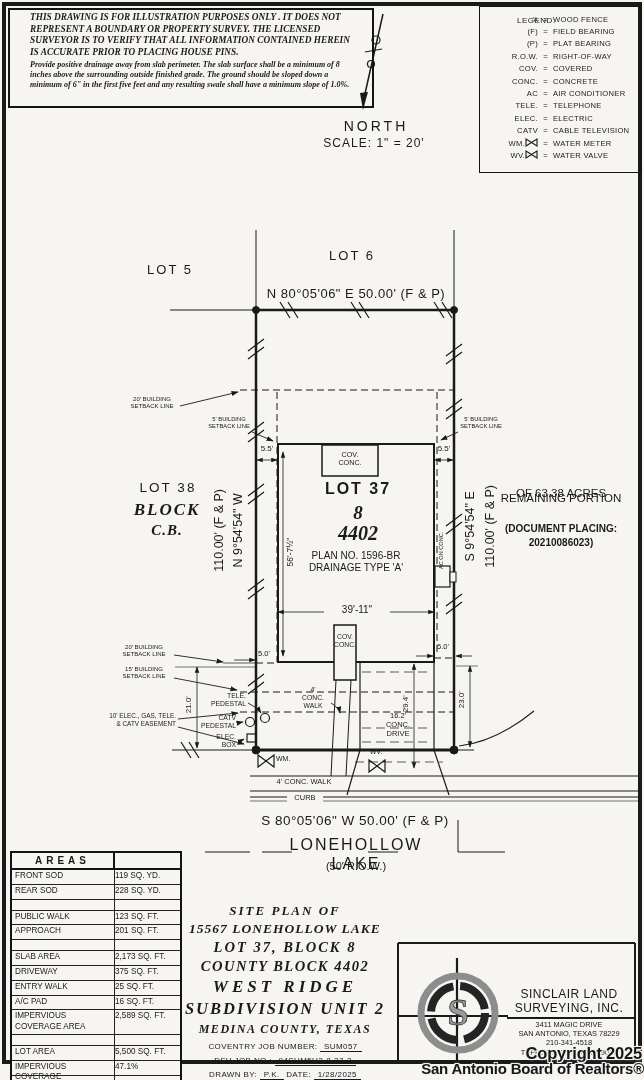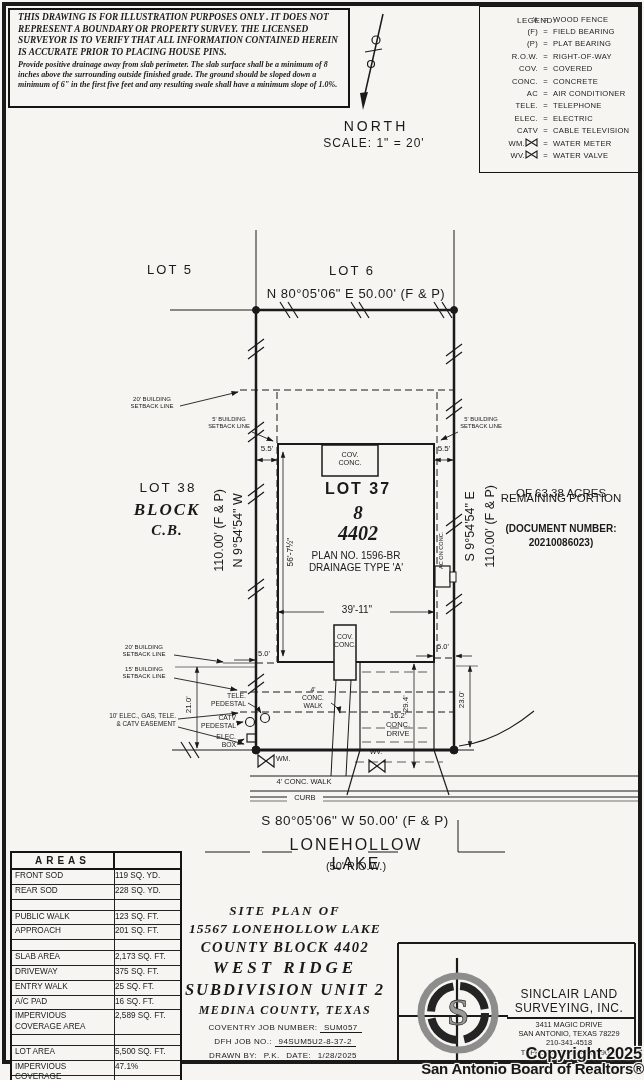--- a/index.html
+++ b/index.html
@@ -7,21 +7,21 @@
         font-family:"Liberation Sans",sans-serif;color:#1a1a1a;}
   #plat-svg{position:absolute;left:0;top:0;z-index:1;}
   .lbl{position:absolute;z-index:2;text-align:center;white-space:pre-line;line-height:1.18;color:#1a1a1a;}
   .rot{transform:rotate(-90deg);}
   .ser{font-family:"Liberation Serif",serif;}
   .it{font-style:italic;}
   .ra{text-align:right;}
   .bgp{background:#f6f5f2;}
   
   #disclaimer{position:absolute;left:8px;top:8px;width:322px;height:92px;border:2px solid #141414;
-    padding:2px 8px;z-index:2;font-family:"Liberation Serif",serif;font-style:italic;}
+    padding:2px 20px;z-index:2;font-family:"Liberation Serif",serif;font-style:italic;}
   #disclaimer .big{font-size:9.3px;font-weight:700;line-height:1.26;}
   #disclaimer .small{font-size:8px;font-weight:600;line-height:1.28;margin-top:1px;}
   
   #legend{position:absolute;left:479px;top:6px;width:160px;height:165px;border:1.5px solid #141414;z-index:2;}
   #legend-title{position:absolute;left:5px;top:9px;font-size:8px;letter-spacing:.5px;padding-left:32px;}
   #legend-rows{position:absolute;left:0;top:6px;width:100%;}
   .lg-row{display:flex;align-items:center;height:12.4px;font-size:7.6px;letter-spacing:.3px;}
   .lg-sym{width:58px;text-align:right;white-space:nowrap;}
   .lg-eq{width:15px;text-align:center;}
   .lg-mean{flex:1;text-align:left;}
@@ -284,35 +284,35 @@
           <span class="lg-sym">WV.<svg width="13" height="9" style="vertical-align: -1px;">
               <path d="M1,1 L1,8 L12,1 L12,8 Z" fill="none" stroke="#1a1a1a" stroke-width="1.1"></path>
             </svg></span>
           <span class="lg-eq">=</span>
           <span class="lg-mean">WATER VALVE</span>
         </div>
       </div>
 </div>
 
 <div class="lbl" style="left:140px;top:262px;width:60px;font-size:13px;letter-spacing:2px;">LOT 5</div>
-<div class="lbl" style="left:322px;top:263px;width:60px;font-size:13px;letter-spacing:2px;">LOT 6</div>
+<div class="lbl" style="left:322px;top:248px;width:60px;font-size:13px;letter-spacing:2px;">LOT 6</div>
 <div class="lbl" style="left:231px;top:286px;width:250px;font-size:13px;letter-spacing:.5px;">N 80°05'06" E 50.00' (F &amp; P)</div>
 
 <div class="lbl" style="left:136px;top:480px;width:64px;font-size:13.5px;letter-spacing:2px;">LOT 38</div>
 <div class="lbl ser it" style="left:130px;top:500px;width:74px;font-size:17px;letter-spacing:2px;font-weight:700;">BLOCK</div>
 <div class="lbl ser it" style="left:134px;top:522px;width:66px;font-size:15px;letter-spacing:1px;font-weight:700;">C.B.</div>
 
 <div class="lbl rot" style="left:168px;top:523px;width:140px;font-size:12.5px;">N 9°54'54" W</div>
 <div class="lbl rot" style="left:149px;top:523px;width:140px;font-size:12.5px;">110.00' (F &amp; P)</div>
 <div class="lbl rot" style="left:400px;top:519px;width:140px;font-size:12.5px;">S 9°54'54" E</div>
 <div class="lbl rot" style="left:420px;top:519px;width:140px;font-size:12.5px;">110.00' (F &amp; P)</div>
 
 <div class="lbl" style="left:496px;top:492px;width:130px;font-size:11.5px;">REMAINING PORTION</div>
 <div class="lbl" style="left:496px;top:487px;width:130px;font-size:11.5px;">OF 63.38 ACRES</div>
-<div class="lbl" style="left:496px;top:523px;width:130px;font-size:10px;font-weight:700;">(DOCUMENT NUMBER:</div>
+<div class="lbl" style="left:496px;top:523px;width:130px;font-size:10px;font-weight:700;">(DOCUMENT PLACING:</div>
 <div class="lbl" style="left:496px;top:537px;width:130px;font-size:10px;font-weight:700;">20210086023)</div>
 
 <div class="lbl" style="left:324px;top:480px;width:68px;font-size:16px;letter-spacing:2px;font-weight:600;">LOT 37</div>
 <div class="lbl ser it" style="left:340px;top:502px;width:36px;font-size:19px;font-weight:700;">8</div>
 <div class="lbl ser it" style="left:322px;top:522px;width:72px;font-size:20px;font-weight:700;">4402</div>
 <div class="lbl" style="left:300px;top:550px;width:112px;font-size:10px;">PLAN NO. 1596-BR</div>
 <div class="lbl" style="left:300px;top:562px;width:112px;font-size:10px;">DRAINAGE TYPE 'A'</div>
 
 <div class="lbl" style="left:330px;top:451px;width:40px;font-size:7.2px;">COV.
 CONC.</div>
@@ -434,20 +434,21 @@
         <div class="ar-row empty last">
           <div class="ar-label"></div>
           <div class="ar-value"></div>
         </div>
       </div>
 </div>
 
 <div id="titleblock">
   <div class="t1">SITE PLAN OF</div>
   <div class="t2">15567 LONEHOLLOW LAKE</div>
+  <div class="t3">LOT 37, BLOCK 8</div>
   <div class="t4">COUNTY BLOCK 4402</div>
   <div class="t5">WEST RIDGE</div>
   <div class="t6">SUBDIVISION UNIT 2</div>
   <div class="t7">MEDINA COUNTY, TEXAS</div>
   <div class="jobline">
     <span>COVENTRY JOB NUMBER:</span>
     <span class="u">SUM057</span>
   </div>
   <div class="jobline">
     <span>DFH JOB NO.:</span>

